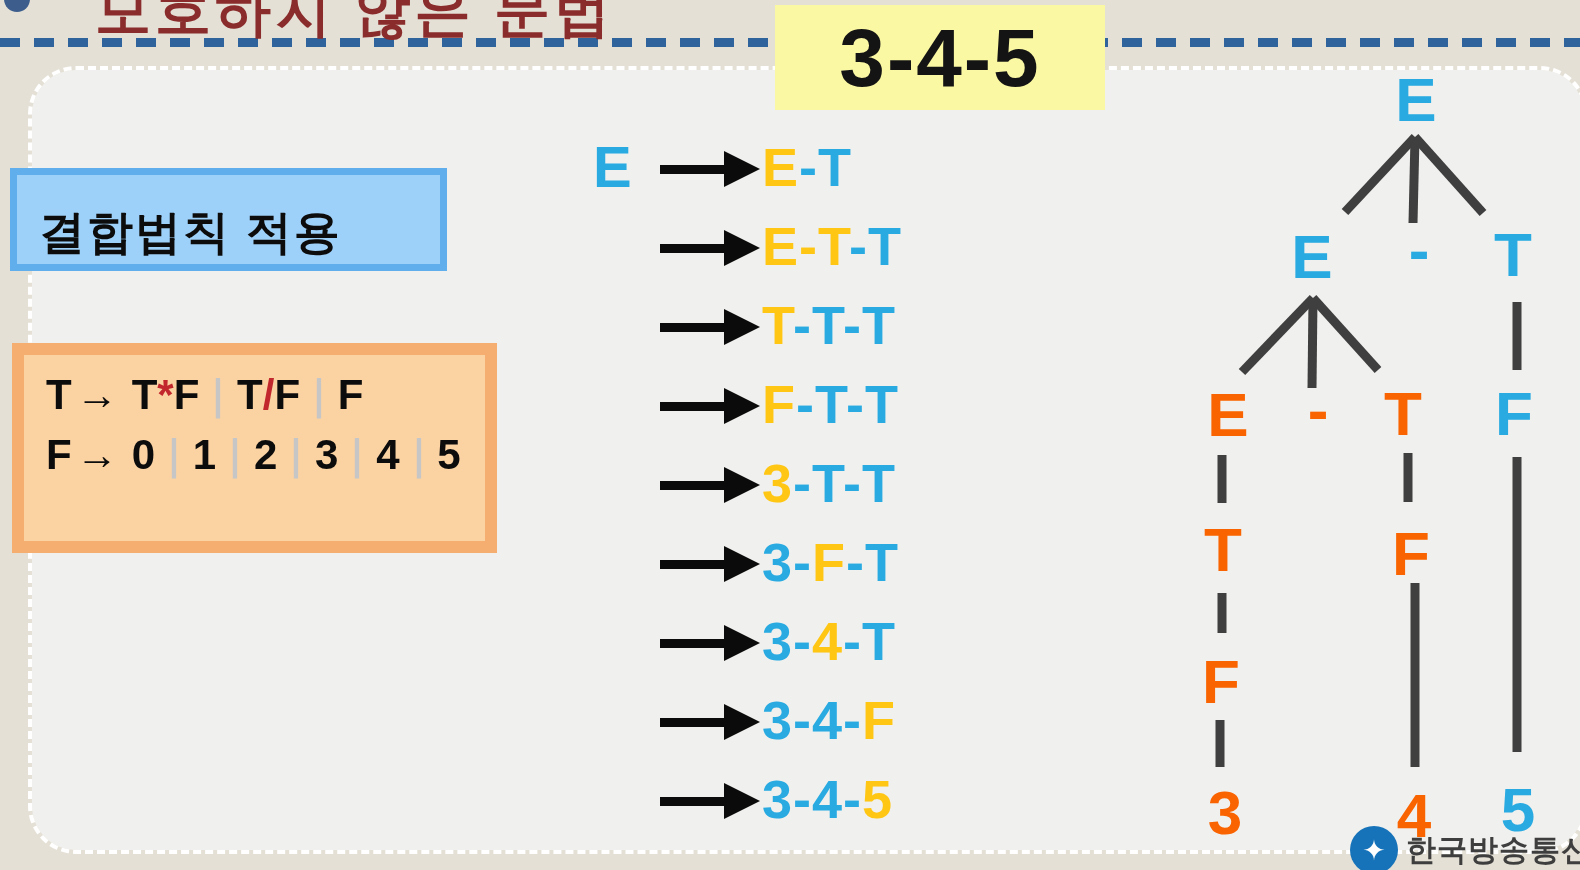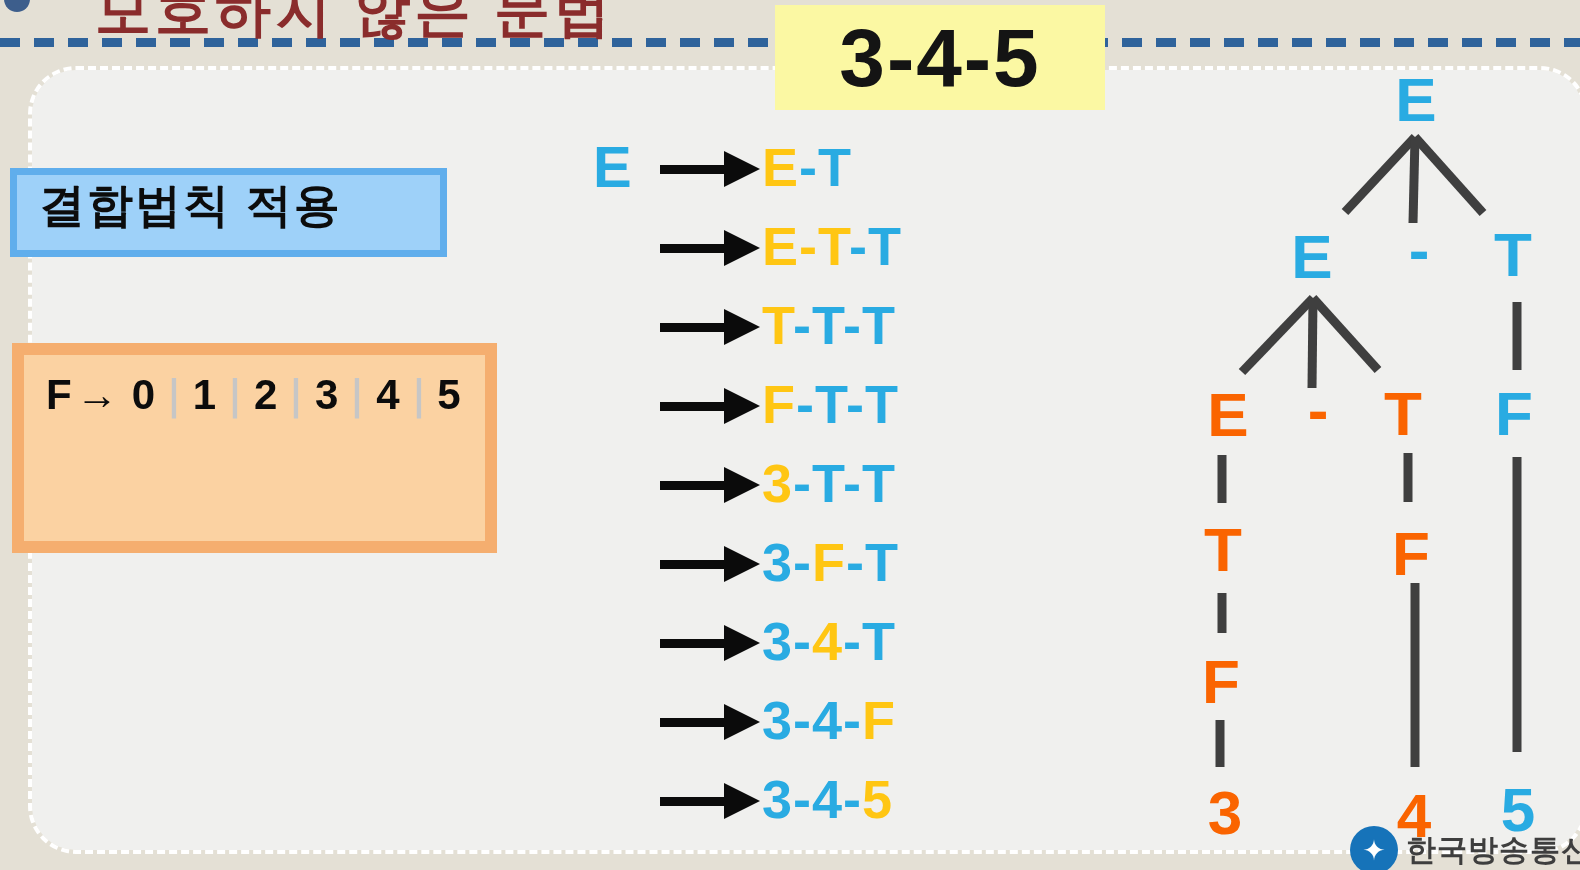--- a/index.html
+++ b/index.html
@@ -32,23 +32,23 @@
   }
   
   .expr-box{
     position:absolute;left:775px;top:5px;width:330px;height:105px;z-index:4;
     background:var(--expr_box_bg);
     display:flex;align-items:center;justify-content:center;
     font-size:82px;font-weight:bold;color:#141414;letter-spacing:2px;
   }
   
   .rule-label-box{
-    position:absolute;left:10px;top:168px;width:437px;height:89px;z-index:5;
+    position:absolute;left:10px;top:168px;width:437px;height:103px;z-index:5;
     background:var(--label_box_bg);border:7px solid var(--label_box_border);
-    box-sizing:border-box;display:flex;align-items:flex-start;
+    box-sizing:border-box;display:flex;align-items:flex-end;
     padding-left:22px;
   }
   .rule-label-box span{font-size:46px;font-weight:bold;color:#0c0c0c;letter-spacing:2px;}
   
   .grammar-box{
     position:absolute;left:12px;top:343px;width:485px;height:210px;z-index:5;
     background:var(--grammar_box_bg);border:12px solid var(--grammar_box_border);
     box-sizing:border-box;padding:10px 0 0 22px;
   }
   .g-line{font-size:42px;font-weight:bold;color:#0c0c0c;line-height:60px;white-space:nowrap;}
@@ -102,20 +102,21 @@
 
 <div class="expr-box">
   <span>3-4-5</span>
 </div>
 
 <div class="rule-label-box">
   <span>결합법칙 적용</span>
 </div>
 
 <div class="grammar-box">
+    <div class="g-line"><span class="g-seg black">T</span><span class="g-seg arrow">→</span><span class="g-seg black">T</span><span class="g-seg red">*</span><span class="g-seg black">F</span><span class="g-seg sep">|</span><span class="g-seg black">T</span><span class="g-seg red">/</span><span class="g-seg black">F</span><span class="g-seg sep">|</span><span class="g-seg black">F</span></div>
     <div class="g-line"><span class="g-seg black">F</span><span class="g-seg arrow">→</span><span class="g-seg black">0</span><span class="g-seg sep">|</span><span class="g-seg black">1</span><span class="g-seg sep">|</span><span class="g-seg black">2</span><span class="g-seg sep">|</span><span class="g-seg black">3</span><span class="g-seg sep">|</span><span class="g-seg black">4</span><span class="g-seg sep">|</span><span class="g-seg black">5</span></div>
   </div>
 
 <div class="derivation">
     <div class="d-row">
       <span class="d-head">E</span>
       <span class="d-arrow"></span>
       <span class="d-text"><span style="color: var(--yellow);">E</span><span style="color: var(--blue);">-</span><span style="color: var(--blue);">T</span></span>
     </div>
     <div class="d-row">

